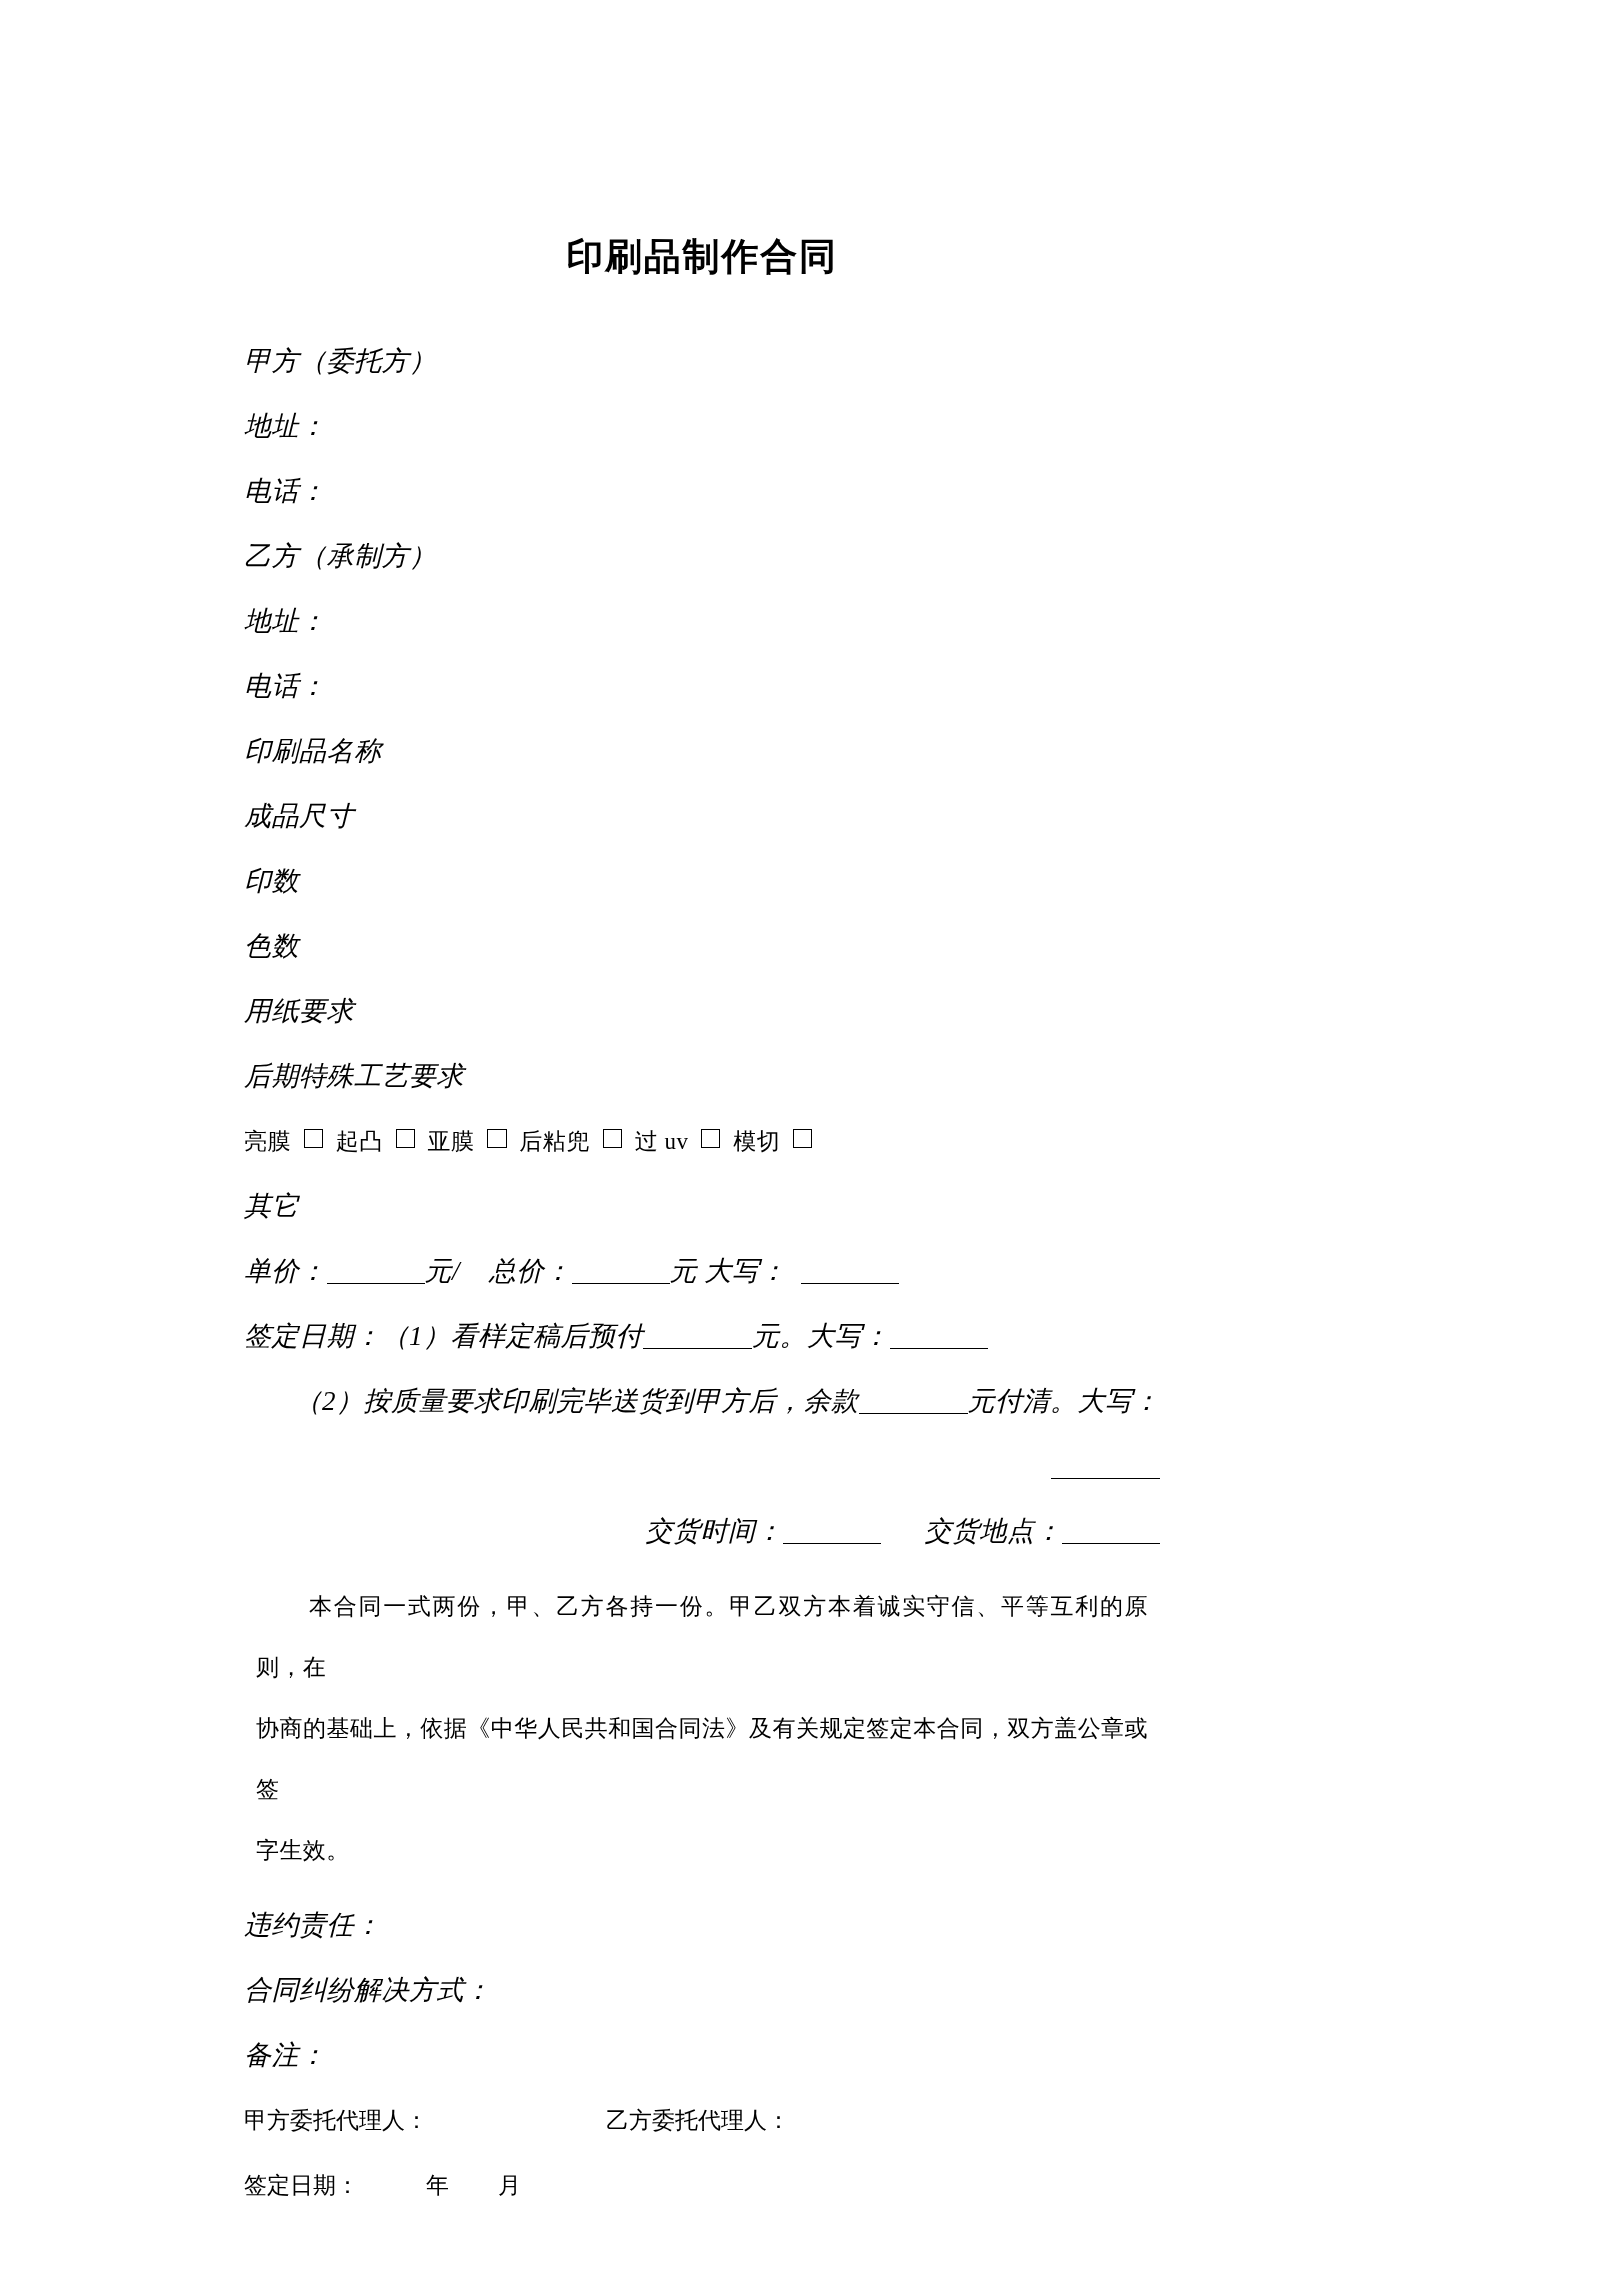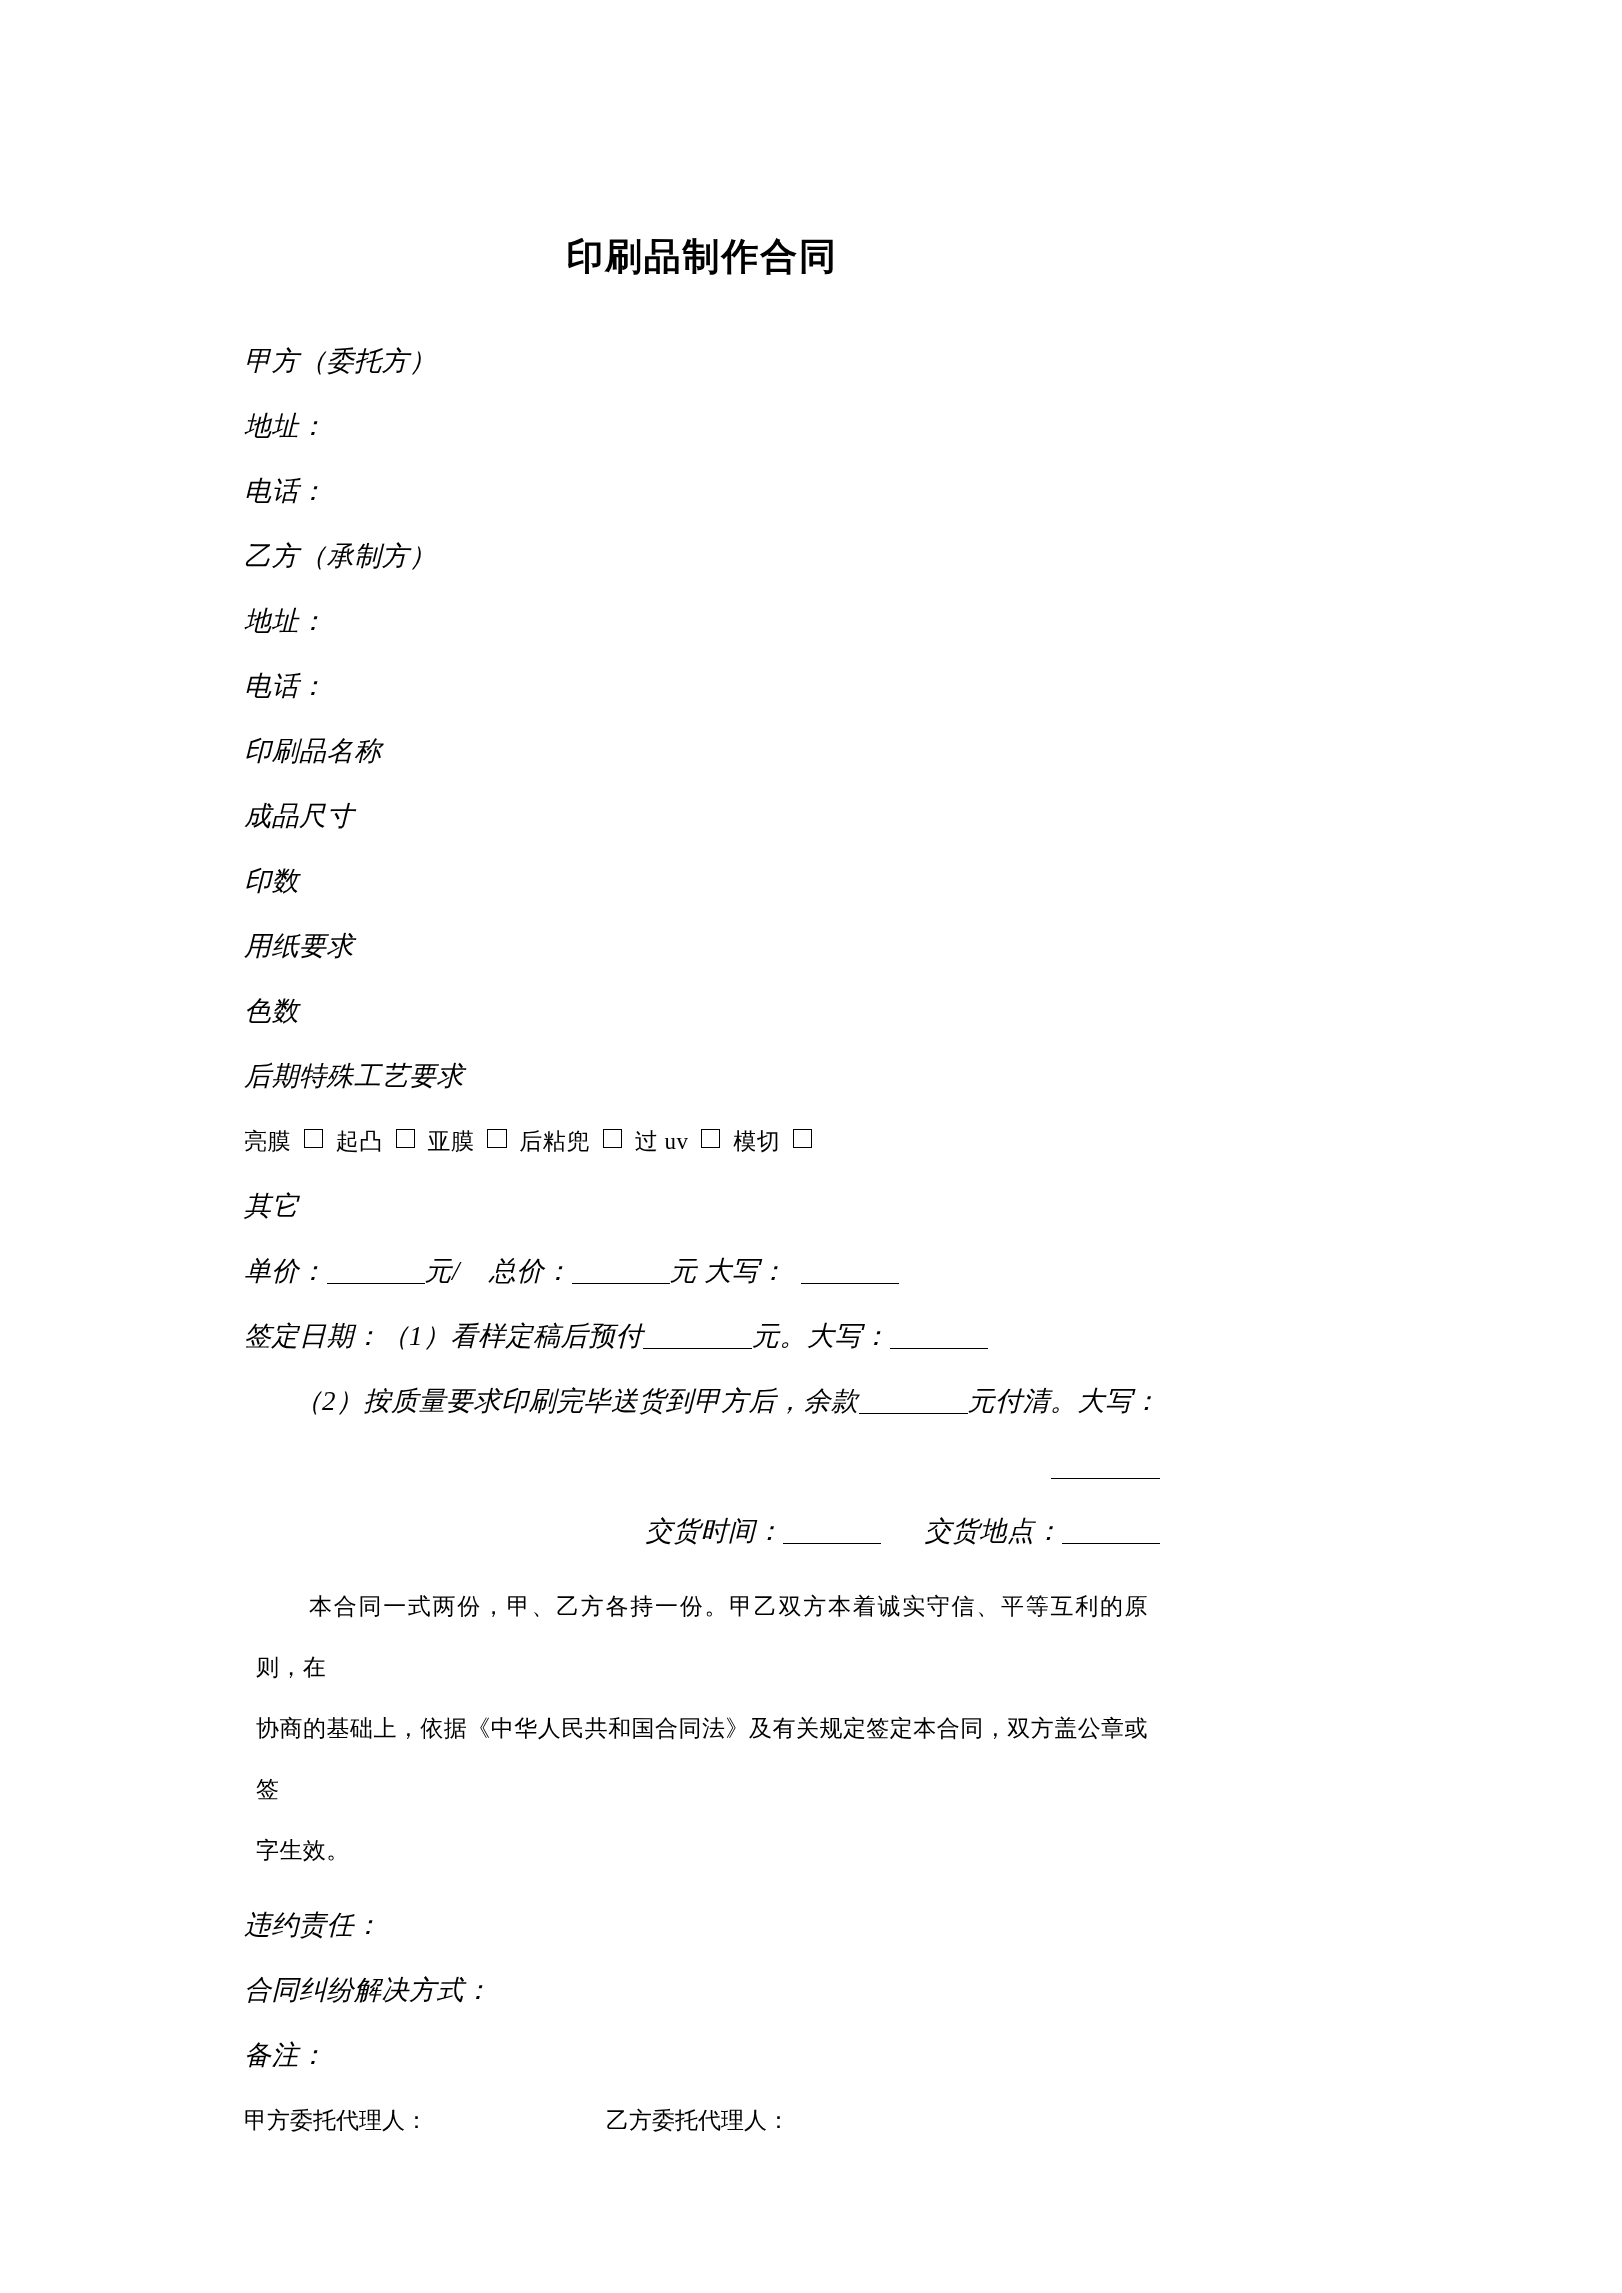--- a/index.html
+++ b/index.html
@@ -103,22 +103,22 @@
   <p class="line">地址：</p>
   <p class="line">电话：</p>
 
   <p class="line">乙方（承制方）</p>
   <p class="line">地址：</p>
   <p class="line">电话：</p>
 
   <p class="line">印刷品名称</p>
   <p class="line">成品尺寸</p>
   <p class="line">印数</p>
+  <p class="line">色数</p>
   <p class="line">用纸要求</p>
-  <p class="line">色数</p>
   <p class="line">后期特殊工艺要求</p>
 
   <p class="checkrow"><span class="cspan">亮膜</span><span class="chk"></span><span class="cspan">起凸</span><span class="chk"></span><span class="cspan">亚膜</span><span class="chk"></span><span class="cspan">后粘兜</span><span class="chk"></span><span class="cspan">过 uv</span><span class="chk"></span><span class="cspan">模切</span><span class="chk"></span></p>
 
 
   <p class="line">其它</p>
 
   <p class="line"><span>单价：</span><span class="blank b-sm"></span><span>元/</span>&nbsp;&nbsp;&nbsp;&nbsp;<span>总价：</span><span class="blank b-sm"></span><span>元</span>&nbsp;<span>大写：</span>&nbsp;&nbsp;<span class="blank b-sm"></span></p>
 
   <p class="line"><span>签定日期：</span><span>（1）看样定稿后预付</span><span class="blank b-md"></span><span>元。大写：</span><span class="blank b-sm"></span></p>
@@ -132,15 +132,16 @@
     <span>协商的基础上，依据《中华人民共和国合同法》及有关规定签定本合同，双方盖公章或签</span><br>
     <span>字生效。</span>
   </p>
 
   <p class="line">违约责任：</p>
   <p class="line">合同纠纷解决方式：</p>
   <p class="line">备注：</p>
 
   <p class="sig-row"><span>甲方委托代理人：</span><span class="gap"></span><span>乙方委托代理人：</span></p>
 
+  <p class="date-row"><span>签定日期：</span><span class="g1"></span><span>年</span><span class="g2"></span><span>月</span></p>
 
 </div>
 
 
 </body></html>

